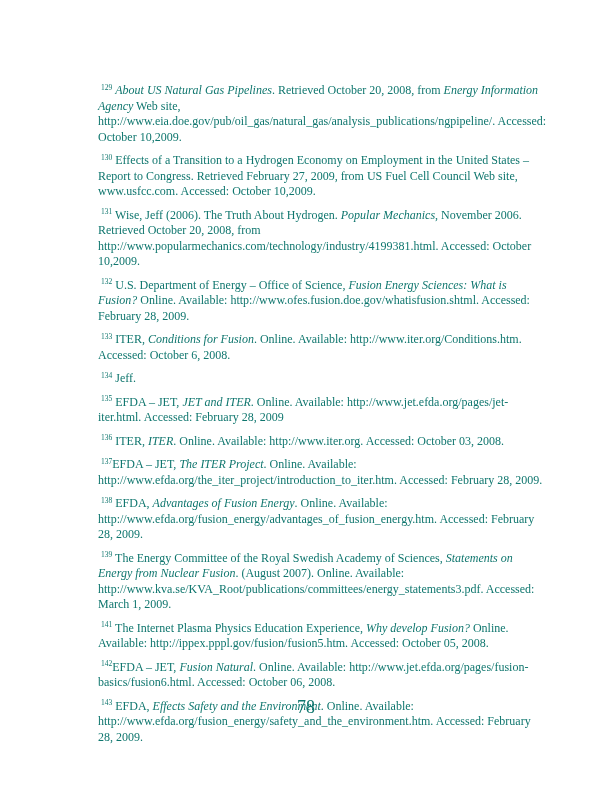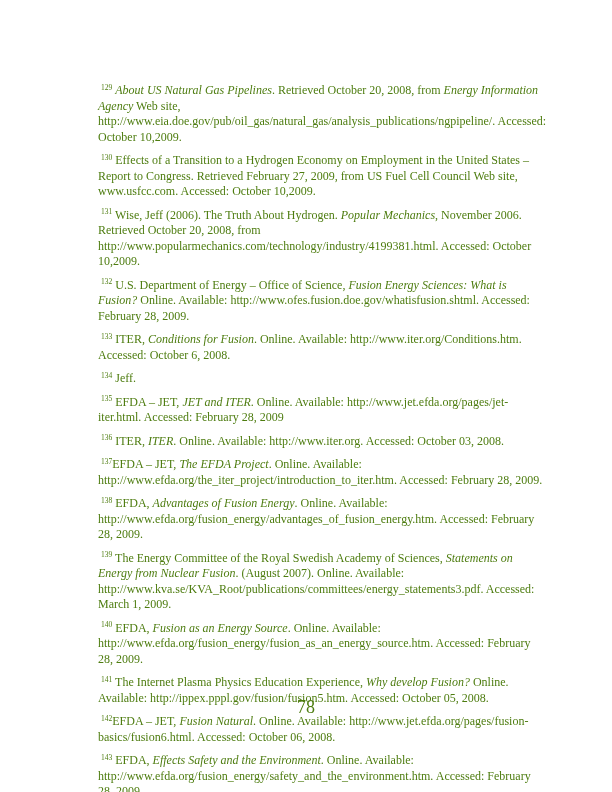--- a/index.html
+++ b/index.html
@@ -5,21 +5,21 @@
   html, body {
     margin: 0;
     padding: 0;
     background: #ffffff;
   }
   .page {
     position: relative;
     width: 612px;
     height: 792px;
     background: #ffffff;
-    color: #4d7c0f;
+    color: #0f766e;
     font-family: "Liberation Serif", "DejaVu Serif", serif;
     overflow: hidden;
   }
   .footnotes {
     position: absolute;
     left: 98px;
     top: 83px;
     width: 450px;
     font-size: 12px;
     line-height: 15.5px;
@@ -56,22 +56,21 @@
 <div class="page">
   <div class="footnotes" id="footnotes">
       <p class="footnote"><sup>129</sup> <em>About US Natural Gas Pipelines</em><span>. Retrieved October 20, 2008, from </span><em>Energy Information Agency</em><span> Web site, http://www.eia.doe.gov/pub/oil_gas/natural_gas/analysis_publications/ngpipeline/. Accessed:  October 10,2009.</span></p>
       <p class="footnote"><sup>130</sup> <span>Effects of a Transition to a Hydrogen Economy on Employment in the United States – Report to Congress.  Retrieved February 27, 2009, from US Fuel Cell Council Web site, www.usfcc.com. Accessed: October 10,2009.</span></p>
       <p class="footnote"><sup>131</sup> <span>Wise, Jeff (2006). The Truth About Hydrogen. </span><em>Popular Mechanics</em><span>, November 2006. Retrieved October 20, 2008, from http://www.popularmechanics.com/technology/industry/4199381.html. Accessed: October 10,2009.</span></p>
       <p class="footnote"><sup>132</sup> <span>U.S. Department of Energy – Office of Science, </span><em>Fusion Energy Sciences: What is Fusion?</em><span> Online. Available: http://www.ofes.fusion.doe.gov/whatisfusion.shtml. Accessed: February 28, 2009.</span></p>
       <p class="footnote"><sup>133</sup> <span>ITER, </span><em>Conditions for Fusion</em><span>. Online. Available: http://www.iter.org/Conditions.htm. Accessed: October 6, 2008.</span></p>
       <p class="footnote"><sup>134</sup> <span>Jeff.</span></p>
       <p class="footnote"><sup>135</sup> <span>EFDA – JET, </span><em>JET and ITER</em><span>. Online. Available: http://www.jet.efda.org/pages/jet-iter.html. Accessed: February 28, 2009</span></p>
       <p class="footnote"><sup>136</sup> <span>ITER, </span><em>ITER</em><span>. Online. Available: http://www.iter.org. Accessed: October 03, 2008.</span></p>
-      <p class="footnote"><sup>137</sup><span>EFDA – JET, </span><em>The EFDA Project</em><span>. Online. Available: http://www.efda.org/the_iter_project/introduction_to_iter.htm. Accessed: February 28, 2009.</span></p>
+      <p class="footnote"><sup>137</sup><span>EFDA – JET, </span><em>The ITER Project</em><span>. Online. Available: http://www.efda.org/the_iter_project/introduction_to_iter.htm. Accessed: February 28, 2009.</span></p>
       <p class="footnote"><sup>138</sup> <span>EFDA, </span><em>Advantages of Fusion Energy</em><span>. Online. Available: http://www.efda.org/fusion_energy/advantages_of_fusion_energy.htm. Accessed: February 28, 2009.</span></p>
       <p class="footnote"><sup>139</sup> <span>The Energy Committee of the Royal Swedish Academy of Sciences, </span><em>Statements on Energy from Nuclear Fusion</em><span>. (August 2007). Online. Available: http://www.kva.se/KVA_Root/publications/committees/energy_statements3.pdf. Accessed: March 1, 2009.</span></p>
-      <p class="footnote"><sup>140</sup> <span>EFDA, </span><em>Fusion as an Energy Source</em><span>. Online. Available: http://www.efda.org/fusion_energy/fusion_as_an_energy_source.htm. Accessed: February 28, 2009.</span></p>
       <p class="footnote"><sup>141</sup> <span>The Internet Plasma Physics Education Experience, </span><em>Why develop Fusion?</em><span> Online. Available: http://ippex.pppl.gov/fusion/fusion5.htm. Accessed: October 05, 2008.</span></p>
       <p class="footnote"><sup>142</sup><span>EFDA – JET, </span><em>Fusion Natural</em><span>. Online. Available:  http://www.jet.efda.org/pages/fusion-basics/fusion6.html. Accessed: October 06, 2008.</span></p>
       <p class="footnote"><sup>143</sup> <span>EFDA, </span><em>Effects Safety and the Environment</em><span>. Online. Available: http://www.efda.org/fusion_energy/safety_and_the_environment.htm. Accessed: February 28, 2009.</span></p>
     </div>
   <div class="page-number">78</div>
 </div>
 
 </body></html>

